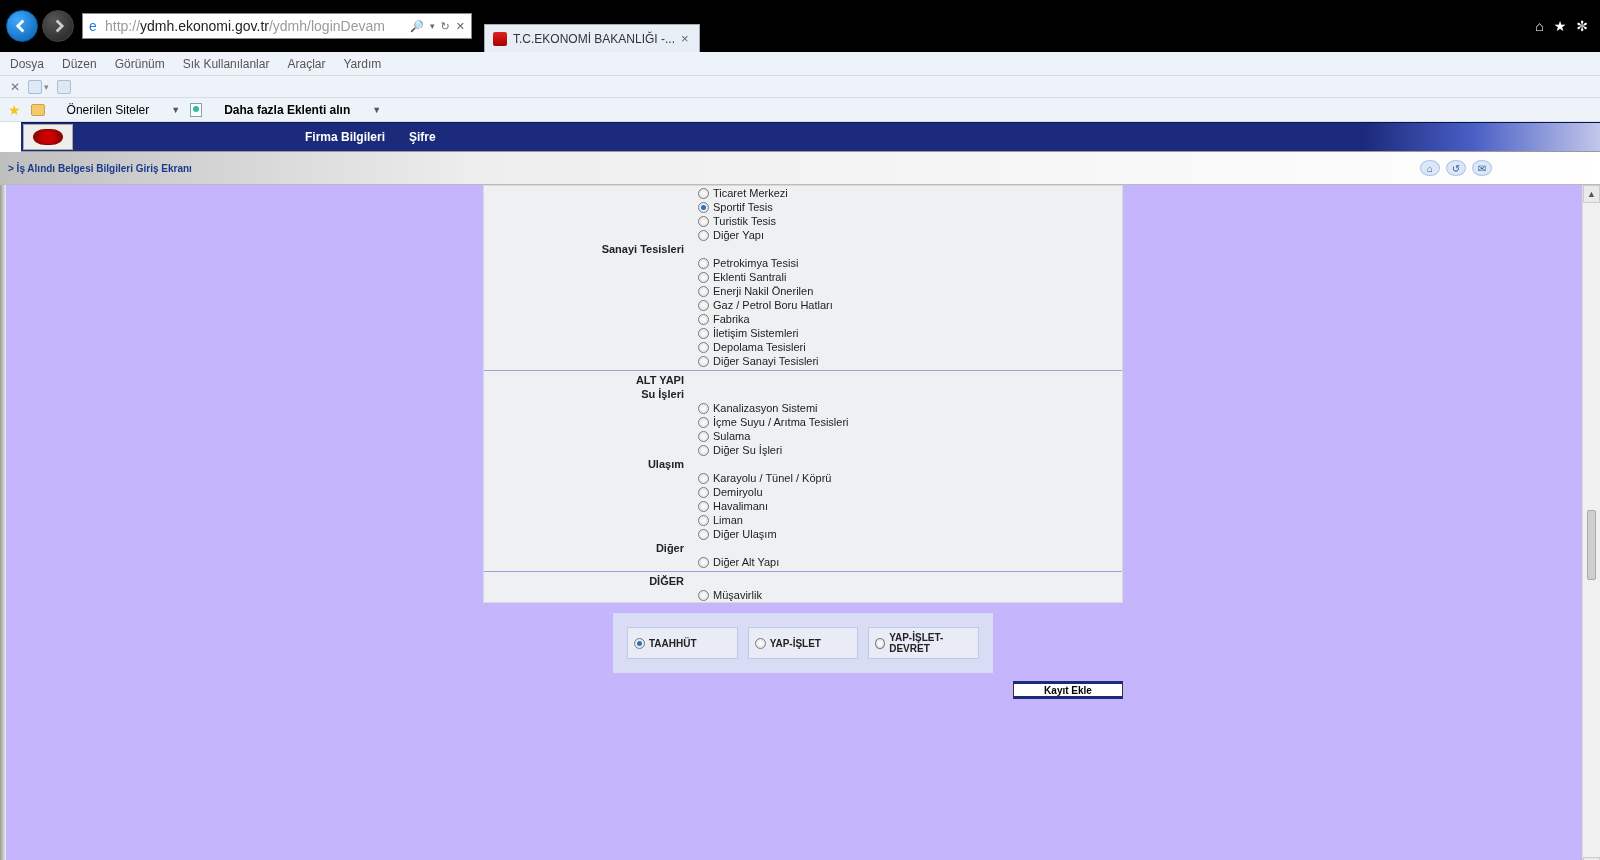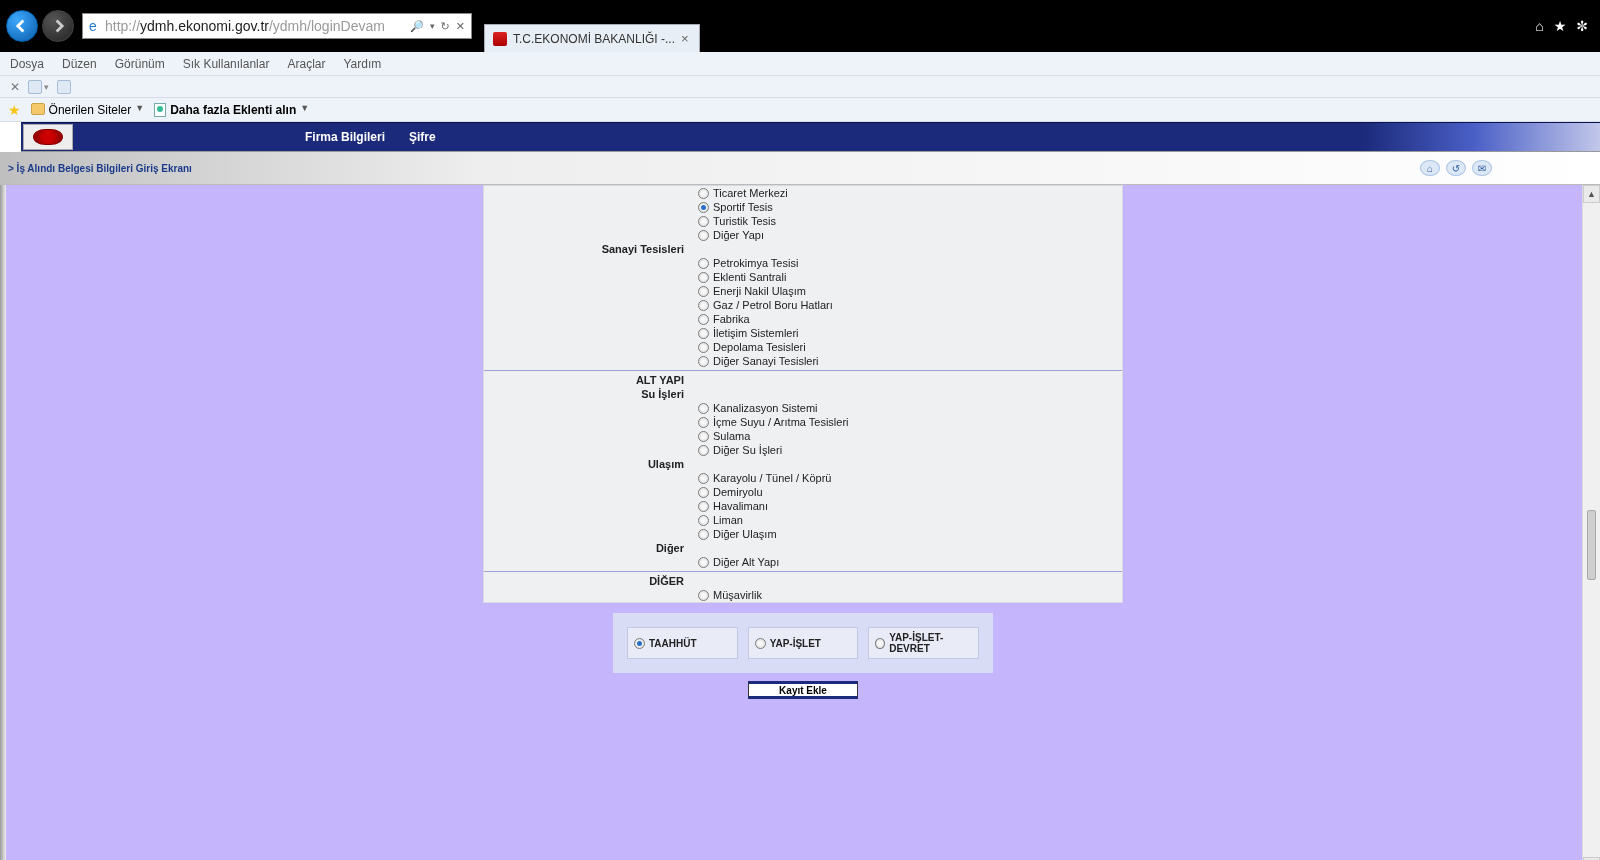--- a/index.html
+++ b/index.html
@@ -26,21 +26,21 @@
   .menubar span { cursor: default; }
 
   
   .smallbar { height: 22px; background: #eef3fa; display: flex; align-items: center; padding: 0 10px; gap: 8px; color: #666; font-size: 12px; border-bottom: 1px solid #d6dde6; }
   .sm-x { color:#777; }
   .sm-dd { color:#888; font-size:9px; }
 
   
   .favbar { height: 24px; background: #eef3fa; display: flex; align-items: center; padding: 0 8px; gap: 10px; font-size: 12px; border-bottom: 1px solid #d6dde6; }
   .star { color: #f5c518; font-size: 14px; }
-  .fav-item { display:flex; gap:4px; }
+  .fav-item { display:flex; align-items:center; gap:22px; }
   .fav-folder { width:14px; height:12px; background:#f5c96b; border:1px solid #caa24a; border-radius:2px; }
   .fav-page { width:12px; height:14px; background:#fff; border:1px solid #7aa; position:relative; }
   .fav-page::after{content:""; position:absolute; left:2px; top:2px; width:6px; height:6px; background:#3b9; border-radius:50%;}
   .dd { font-size: 9px; color:#555; }
 
   
   .app-header { height: 30px; background: linear-gradient(to right, #1b2a7a 0%, #1b2a7a 85%, #4a5fc6 92%, #c2c7ea 100%); display: flex; align-items: center; color: #fff; font-weight: bold; font-size: 12px; border-top: 1px solid #0a1550; border-bottom: 1px solid #999; margin-left: 21px; }
   .app-logo { width: 50px; height: 26px; background: #eee; margin: 0 2px; border: 1px solid #aaa; display:flex; align-items:center; justify-content:center;}
   .app-logo-eye { width: 30px; height: 16px; background: radial-gradient(circle, #c00 35%, #900 70%); border-radius: 50% / 60%; border:1px solid #800;}
   .app-menu { display: flex; gap: 24px; margin-left: 230px; }
@@ -66,21 +66,21 @@
   .field-opt-col { flex:1; display:flex; align-items:center; gap:4px; padding-left: 4px;}
   .radio { width:11px; height:11px; border:1px solid #7a7a7a; border-radius:50%; background: radial-gradient(#fff, #ddd); position:relative;}
   .radio.checked::after { content:""; position:absolute; left:2px; top:2px; width:5px; height:5px; background:#2a6ec6; border-radius:50%; }
   .opt-label { color:#222; }
 
   .bottom-area { width: 640px; margin: 10px auto 0; }
   .choice-panel { background:#d8dcf5; padding: 14px; display:flex; justify-content:center; gap:10px; width: 380px; margin: 8px auto;}
   .choice-box { background:#e9ebf7; border:1px solid #c3c7e6; width: 112px; height:32px; display:flex; align-items:center; padding: 0 6px; gap:4px;}
   .choice-box .opt-label { font-size:10px; font-weight:bold; }
   .choice-box.wide { width: 112px; line-height:1.1; }
-  .btn-row { display:flex; justify-content:center; margin-top:4px;}
+  .btn-row { display:flex; justify-content:flex-end; margin-top:4px;}
   .kayit-btn { width:110px; height:18px; background:#fff; border:1px solid #333; border-top:3px solid #1b2a7a; border-bottom:3px solid #1b2a7a; font-size:10px; font-weight:bold; display:flex; align-items:center; justify-content:center;}
 </style>
 </head>
 <body>
 
 <div class="titlebar">
   <div class="nav-section">
     <div class="nav-circle">
       <svg width="14" height="14" viewBox="0 0 10 10">
           <path d="M6 1 L2 5 L6 9" stroke="#fff" stroke-width="2" fill="none"></path>
@@ -218,21 +218,21 @@
           <div class="field-label-col"></div>
           <div class="field-opt-col">
             <span class="radio"></span>
             <span class="opt-label">Eklenti Santrali</span>
           </div>
         </div>
         <div class="field-row">
           <div class="field-label-col"></div>
           <div class="field-opt-col">
             <span class="radio"></span>
-            <span class="opt-label">Enerji Nakil Ulaşım</span>
+            <span class="opt-label">Enerji Nakil Önerilen</span>
           </div>
         </div>
         <div class="field-row">
           <div class="field-label-col"></div>
           <div class="field-opt-col">
             <span class="radio"></span>
             <span class="opt-label">Gaz / Petrol Boru Hatları</span>
           </div>
         </div>
         <div class="field-row">

